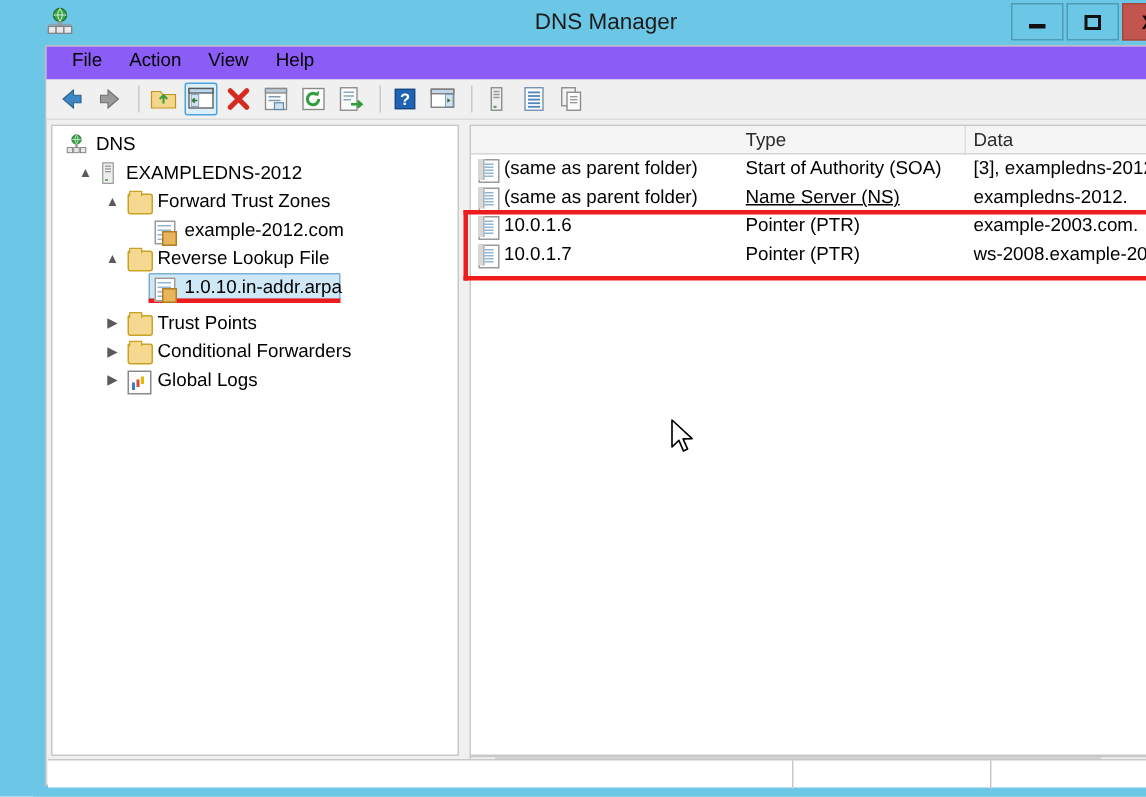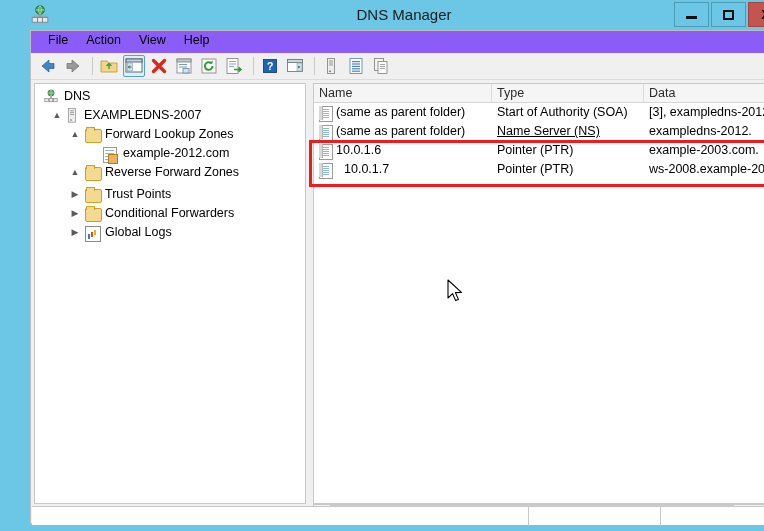--- a/index.html
+++ b/index.html
@@ -348,40 +348,46 @@
           <span class="exp" style="left:16px;">▲</span>
           <span class="ic" style="left:31px;width:12px;">
             <svg width="12" height="15" viewBox="0 0 12 15">
               <rect x="2.5" y="0.6" width="7" height="13.6" fill="#ededed" stroke="#8a8a8a" stroke-width="0.7"></rect>
               <rect x="4" y="2.4" width="4" height="0.9" fill="#9a9a9a"></rect>
               <rect x="4" y="4.2" width="4" height="0.9" fill="#9a9a9a"></rect>
               <rect x="4" y="6" width="4" height="0.9" fill="#9a9a9a"></rect>
               <rect x="4" y="11.4" width="2" height="1.2" fill="#6d9c5f"></rect>
             </svg>
           </span>
-          <span class="lb" style="left:49px;">EXAMPLEDNS-2007</span>
+          <span class="lb" style="left:49px;">EXAMPLEDNS-2012</span>
         </div>
 
         <div class="trow">
           <span class="exp" style="left:34px;">▲</span>
           <span class="ic ic-folder" style="left:50px;width:15px;height:12px;top:4px;"></span>
-          <span class="lb" style="left:70px;">Forward Lookup Zones</span>
+          <span class="lb" style="left:70px;">Forward Trust Zones</span>
         </div>
 
         <div class="trow">
           <span class="ic ic-zone" style="left:68px;width:12px;height:14px;top:3px;"></span>
           <span class="lb" style="left:88px;">example-2012.com</span>
         </div>
 
         <div class="trow">
           <span class="exp" style="left:34px;">▲</span>
           <span class="ic ic-folder" style="left:50px;width:15px;height:12px;top:4px;"></span>
-          <span class="lb" style="left:70px;">Reverse Forward Zones</span>
-        </div>
-
+          <span class="lb" style="left:70px;">Reverse Lookup File</span>
+        </div>
+
+        <div class="trow" style="height:21px;">
+          <span class="sel-item" style="left:64px;top:0px;width:128px;"></span>
+          <span class="ic ic-zone" style="left:68px;width:12px;height:14px;top:3px;z-index:2;"></span>
+          <span class="lb" style="left:88px;z-index:2;">1.0.10.in-addr.arpa</span>
+          <span class="redline" style="left:64px;top:17px;width:128px;"></span>
+        </div>
 
         <div class="trow" style="margin-top:3px;">
           <span class="exp" style="left:34px;">▶</span>
           <span class="ic ic-folder" style="left:50px;width:15px;height:12px;top:4px;"></span>
           <span class="lb" style="left:70px;">Trust Points</span>
         </div>
 
         <div class="trow">
           <span class="exp" style="left:34px;">▶</span>
           <span class="ic ic-folder" style="left:50px;width:15px;height:12px;top:4px;"></span>
@@ -395,21 +401,20 @@
         </div>
 
       </div>
     </div>
 
     <div class="splitter"></div>
 
     <div class="listpane">
 
       <div class="lhead">
-        <div class="lhcell" style="left:0;width:178px;">Name</div>
         <div class="lhcell" style="left:178px;width:152px;">Type</div>
         <div class="lhcell" style="left:330px;width:129px;border-right:none;">Data</div>
       </div>
 
       <div class="lrow" style="top:19px;">
         <span class="recic" style="left:5px;"></span>
         <span class="lcell" style="left:22px;width:158px;">(same as parent folder)</span>
         <span class="lcell" style="left:183px;width:148px;">Start of Authority (SOA)</span>
         <span class="lcell" style="left:335px;width:126px;">[3], exampledns-2012., ho</span>
       </div>
@@ -423,21 +428,21 @@
 
       <div class="lrow" style="top:57px;">
         <span class="recic" style="left:5px;"></span>
         <span class="lcell" style="left:22px;width:158px;">10.0.1.6</span>
         <span class="lcell" style="left:183px;width:148px;">Pointer (PTR)</span>
         <span class="lcell" style="left:335px;width:126px;">example-2003.com.</span>
       </div>
 
       <div class="lrow" style="top:76px;">
         <span class="recic" style="left:5px;"></span>
-        <span class="lcell" style="left:30px;width:158px;">10.0.1.7</span>
+        <span class="lcell" style="left:22px;width:158px;">10.0.1.7</span>
         <span class="lcell" style="left:183px;width:148px;">Pointer (PTR)</span>
         <span class="lcell" style="left:335px;width:126px;">ws-2008.example-2012.co</span>
       </div>
 
     </div>
 
     <div class="hscroll">
       <div class="sbbtn">‹</div>
       <div class="sbtrack">
         <div class="sbthumb">

